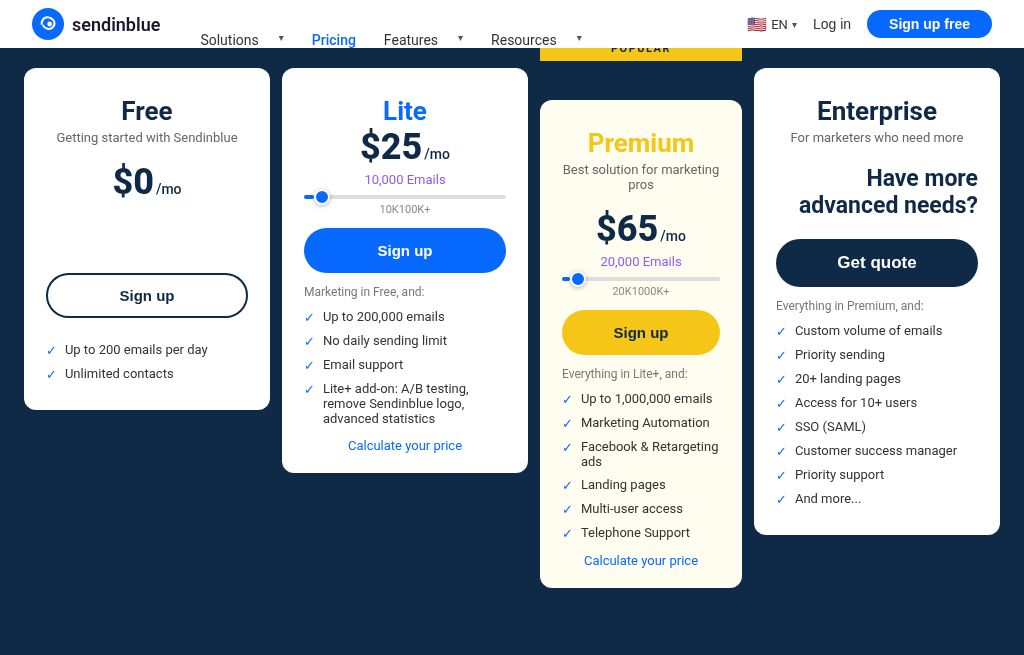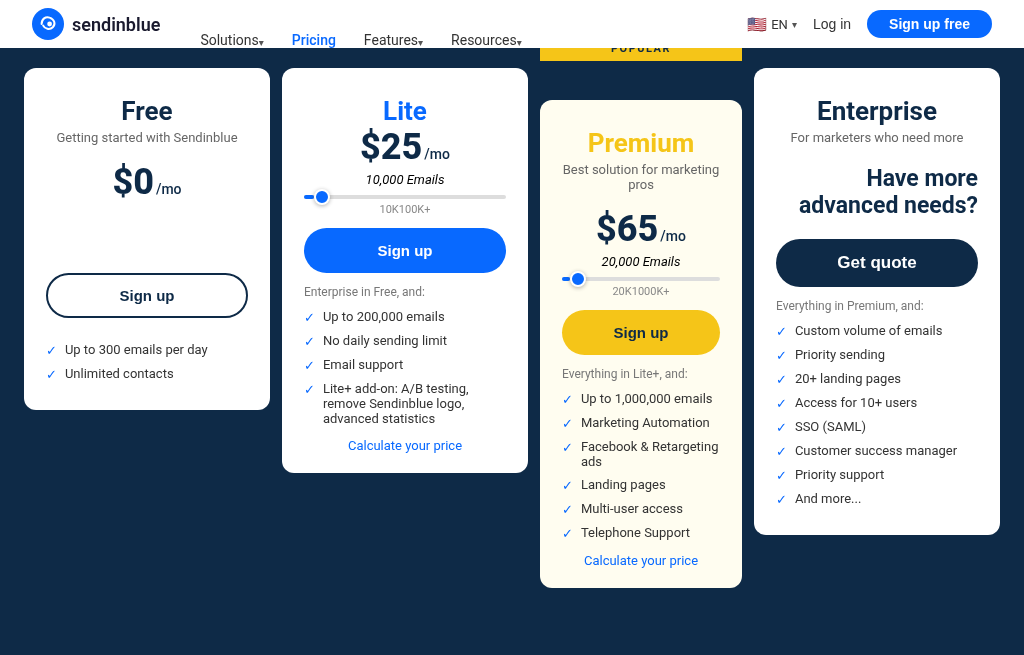--- a/index.html
+++ b/index.html
@@ -38,22 +38,22 @@
       display: flex;
       align-items: center;
       gap: 28px;
       flex: 1;
     }
     .nav-item {
       font-size: 14px;
       color: #333;
       cursor: pointer;
       display: flex;
-      align-items: flex-end;
-      gap: 0;
+      align-items: flex-start;
+      gap: 20px;
       margin-top: 32px;
     }
     .nav-item.active {
       color: #0869ff;
       font-weight: 500;
     }
     .nav-arrow {
       font-size: 10px;
       color: #555;
     }
@@ -167,24 +167,23 @@
     }
     .price-mo {
       font-size: 14px;
       color: #0e2a47;
       font-weight: 500;
       margin-left: 2px;
     }
 
     .emails-count {
       font-size: 13px;
-      color: #000000;
+      color: #8b5cf6;
       text-align: center;
       margin-bottom: 8px;
-      font-style: italic;
     }
 
     
     .slider-container {
       margin: 8px 0 4px;
       position: relative;
     }
     .slider-track {
       height: 4px;
       background: #ddd;
@@ -371,21 +370,21 @@
       <div class="card-subtitle">Getting started with Sendinblue</div>
       <div class="price-row">
         <span class="price-dollar">$0</span>
         <span class="price-mo">/mo</span>
       </div>
       <div style="height:50px;"></div>
       <button class="btn-outline">Sign up</button>
       <div style="height: 8px;"></div>
       <div class="feature-item">
         <span class="check-icon">✓</span>
-        <span>Up to 300 emails per day</span>
+        <span>Up to 200 emails per day</span>
       </div>
       <div class="feature-item">
         <span class="check-icon">✓</span>
         <span>Unlimited contacts</span>
       </div>
     </div>
 
     <div class="card">
       <div class="card-title blue">Lite</div>
       <div class="price-row">
@@ -397,21 +396,21 @@
         <div class="slider-track">
           <div class="slider-fill"></div>
           <div class="slider-thumb"></div>
         </div>
         <div class="slider-labels">
           <span>10K</span>
           <span>100K+</span>
         </div>
       </div>
       <button class="btn-blue">Sign up</button>
-      <div class="features-header">Enterprise in Free, and:</div>
+      <div class="features-header">Marketing in Free, and:</div>
       <div class="feature-item">
         <span class="check-icon">✓</span>
         <span>Up to 200,000 emails</span>
       </div>
       <div class="feature-item">
         <span class="check-icon">✓</span>
         <span>No daily sending limit</span>
       </div>
       <div class="feature-item">
         <span class="check-icon">✓</span>

